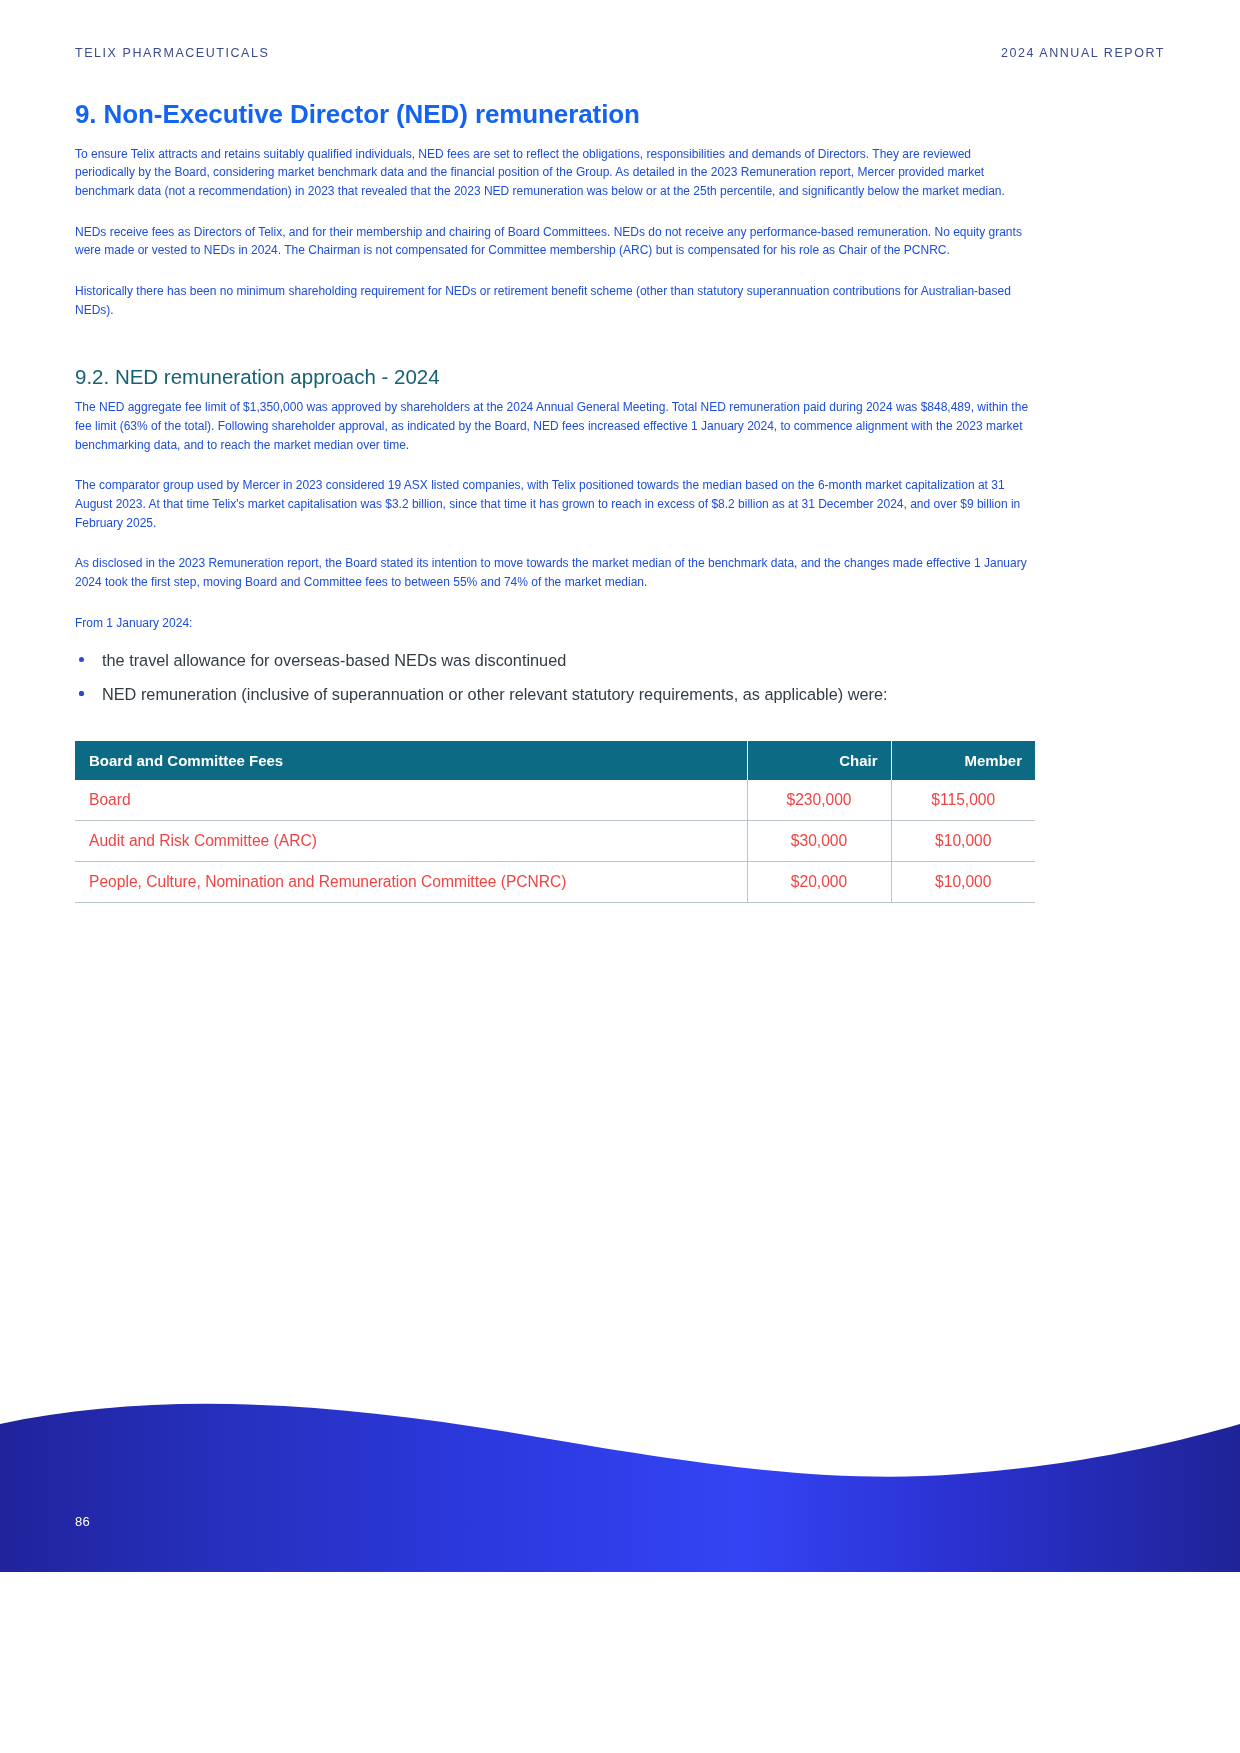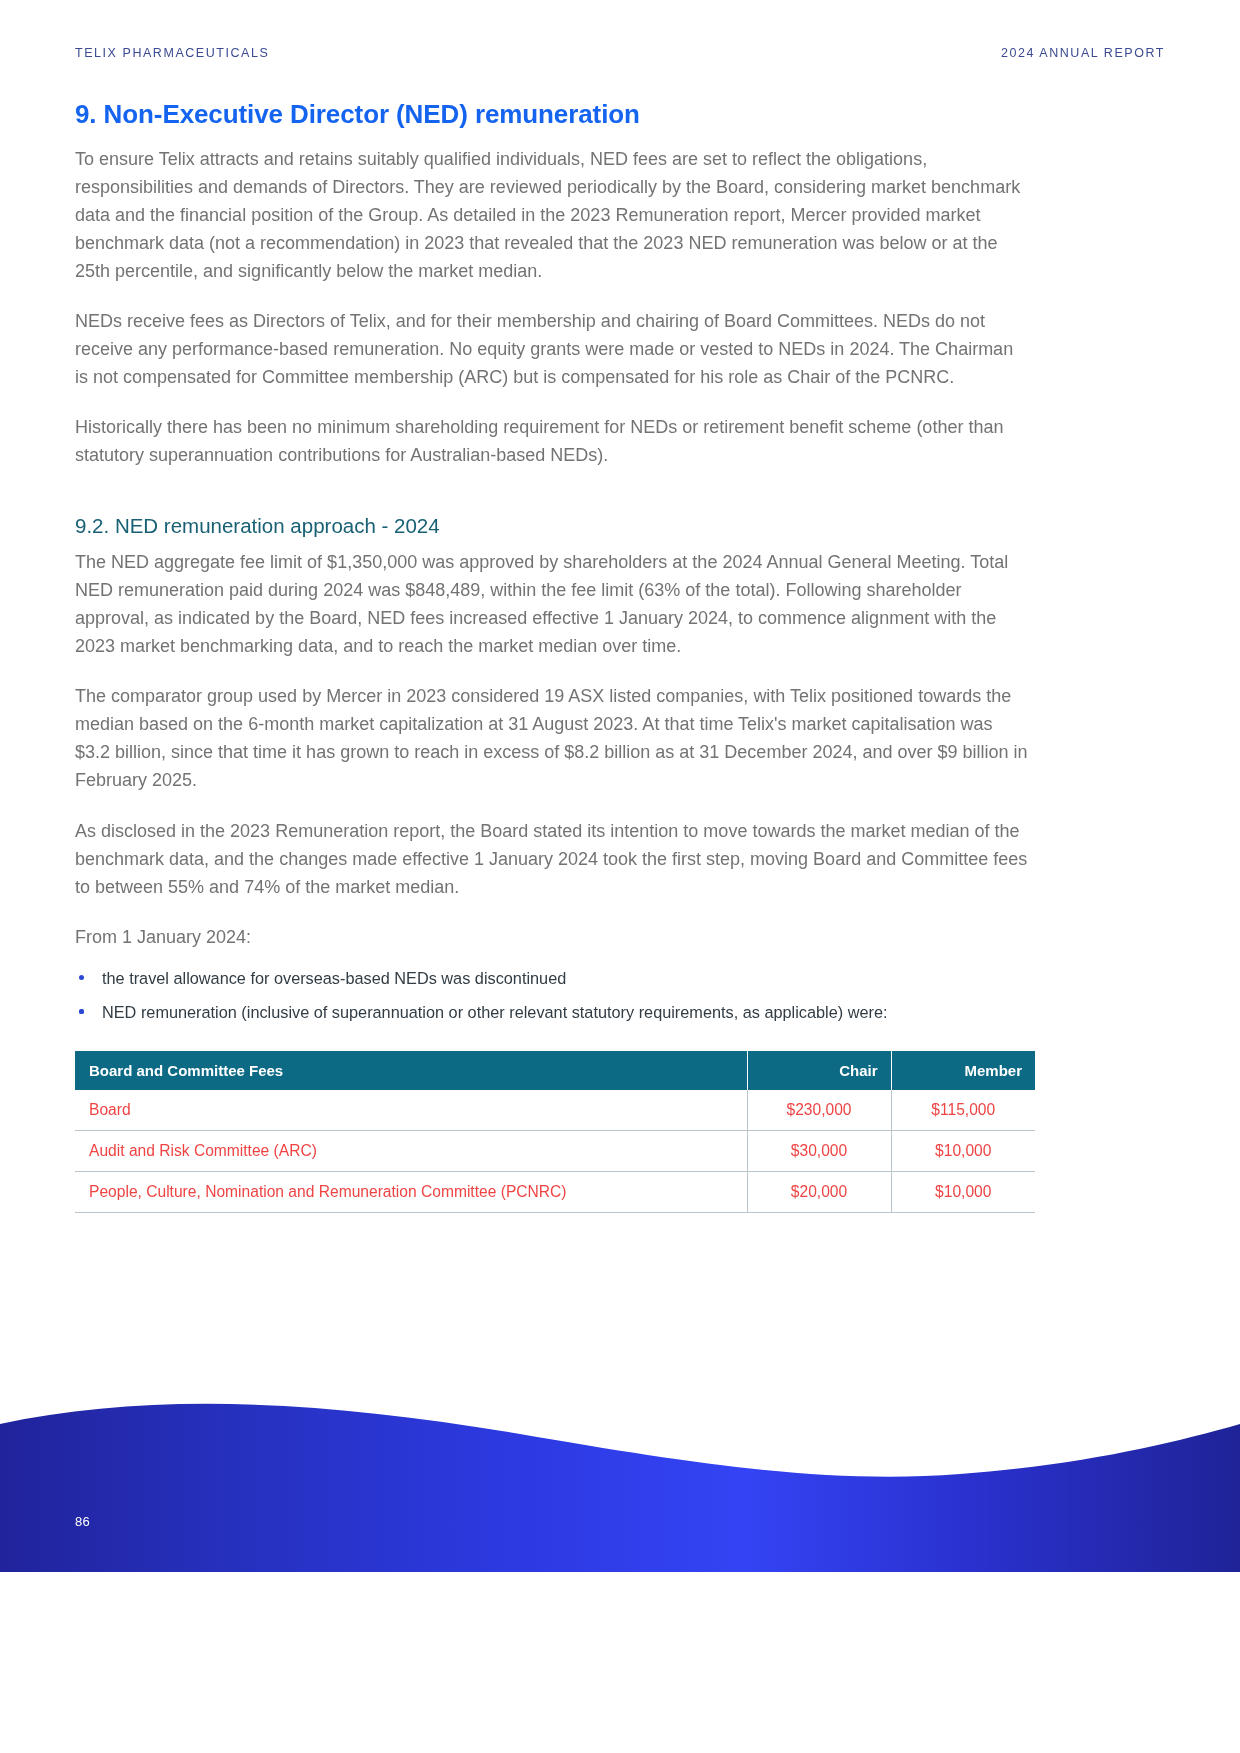--- a/index.html
+++ b/index.html
@@ -58,23 +58,23 @@
   h2.sub-title {
     font-size: 20.5px;
     line-height: 1.3;
     font-weight: 400;
     color: #186074;
     margin: 0 0 8px 0;
   }
   h2.sub-title.spaced { margin-top: 44px; }
 
   p.body {
-    font-size: 18px;
+    font-size: 12px;
     line-height: 1.56;
-    color: #737373;
+    color: #1d4ed8;
     margin: 0 4px 22px 0;
     text-align: left;
   }
   p.body:last-child { margin-bottom: 0; }
 
   p.lead-in { margin-bottom: 14px; }
 
   
   ul.bullets {
     list-style: none;
@@ -97,21 +97,21 @@
     width: 5px;
     height: 5px;
     border-radius: 50%;
     background: #2b4ad1;
   }
 
   
   table.fees {
     width: 960px;
     border-collapse: collapse;
-    margin-top: 26px;
+    margin-top: 34px;
     table-layout: fixed;
   }
   table.fees thead th {
     background: #0d6a85;
     color: #ffffff;
     font-size: 15px;
     font-weight: 700;
     padding: 11px 13px;
     text-align: right;
     border-right: 1px solid #ffffff;

